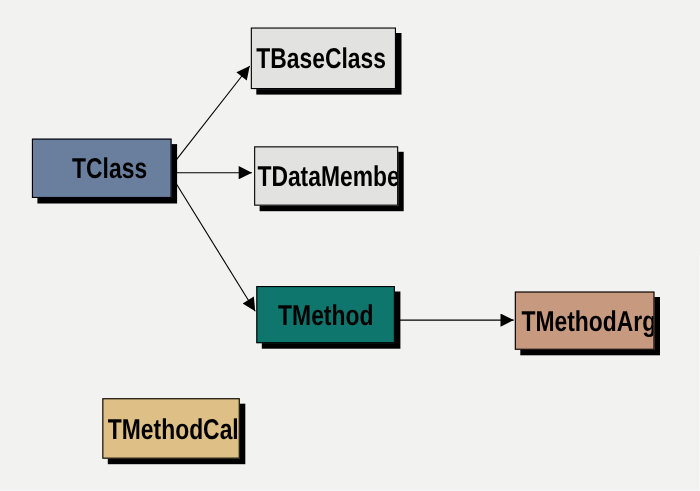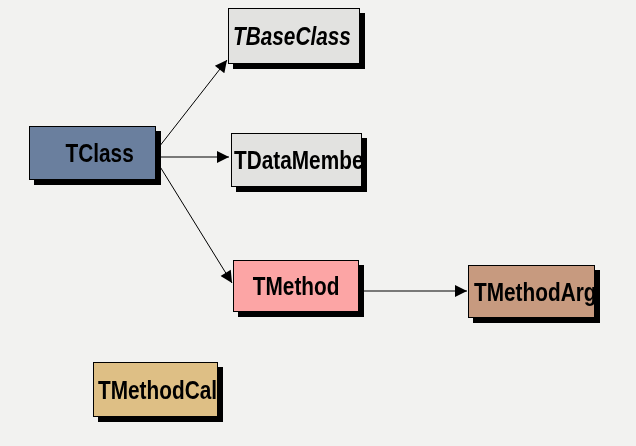--- a/index.html
+++ b/index.html
@@ -40,21 +40,21 @@
     transform: scaleX(0.8);
     line-height: 1;
   }
   .node.align-left { justify-content: flex-start; }
   .node.align-left .label { transform-origin: left center; }
   .node.align-center { justify-content: center; }
   .node.align-center .label { transform-origin: center center; }
 
   
   #node-tclass      { left: 29px;  top: 126px; width: 127px; height: 54px; padding-left: 14px; }
-  #node-tbaseclass  { left: 228px; top: 8px;  width: 132px; height: 56px; padding-left: 4px; font-style: italic; }
+  #node-tbaseclass  { left: 228px; top: 25px;  width: 132px; height: 56px; padding-left: 4px; }
   #node-tdatamember { left: 231px; top: 133px; width: 131px; height: 54px; padding-left: 2px; }
   #node-tmethod     { left: 233px; top: 260px; width: 126px; height: 52px; }
   #node-tmethodarg  { left: 468px; top: 265px; width: 127px; height: 53px; padding-left: 5px; }
   #node-tmethodcall { left: 93px;  top: 362px; width: 125px; height: 55px; padding-left: 4px; }
 </style>
 </head>
 <body>
 
 <div class="canvas" style="background: rgb(242, 242, 240);">
 
@@ -75,21 +75,21 @@
   </div>
 
   <div class="node align-left" id="node-tbaseclass" style="background: rgb(226, 226, 224);">
     <span class="label">TBaseClass</span>
   </div>
 
   <div class="node align-left" id="node-tdatamember" style="background: rgb(226, 226, 224);">
     <span class="label">TDataMember</span>
   </div>
 
-  <div class="node align-center" id="node-tmethod" style="background: #fca5a5;">
+  <div class="node align-center" id="node-tmethod" style="background: #0f766e;">
     <span class="label">TMethod</span>
   </div>
 
   <div class="node align-left" id="node-tmethodarg" style="background: rgb(199, 154, 127);">
     <span class="label">TMethodArg</span>
   </div>
 
   <div class="node align-left" id="node-tmethodcall" style="background: rgb(222, 191, 133);">
     <span class="label">TMethodCall</span>
   </div>

